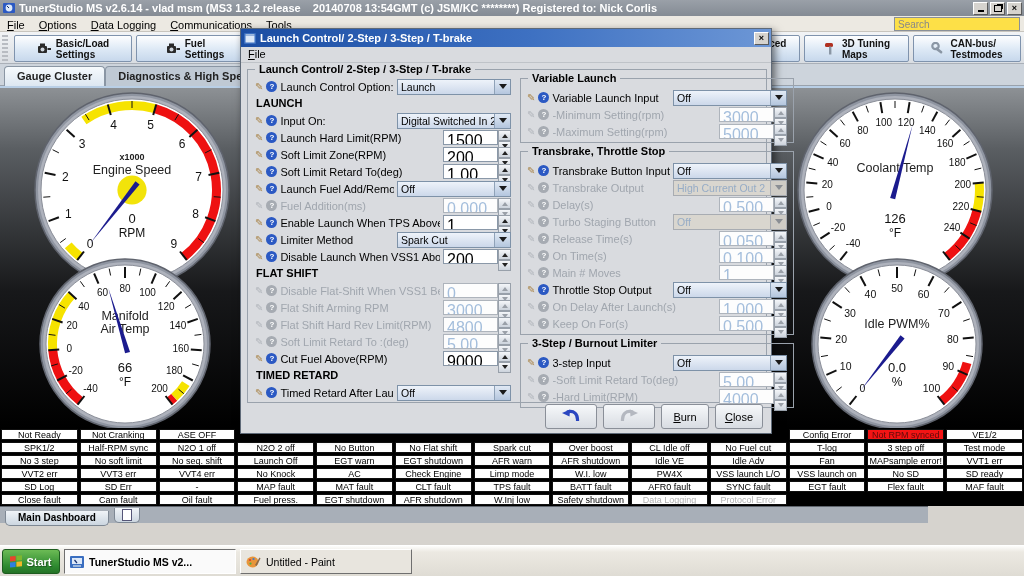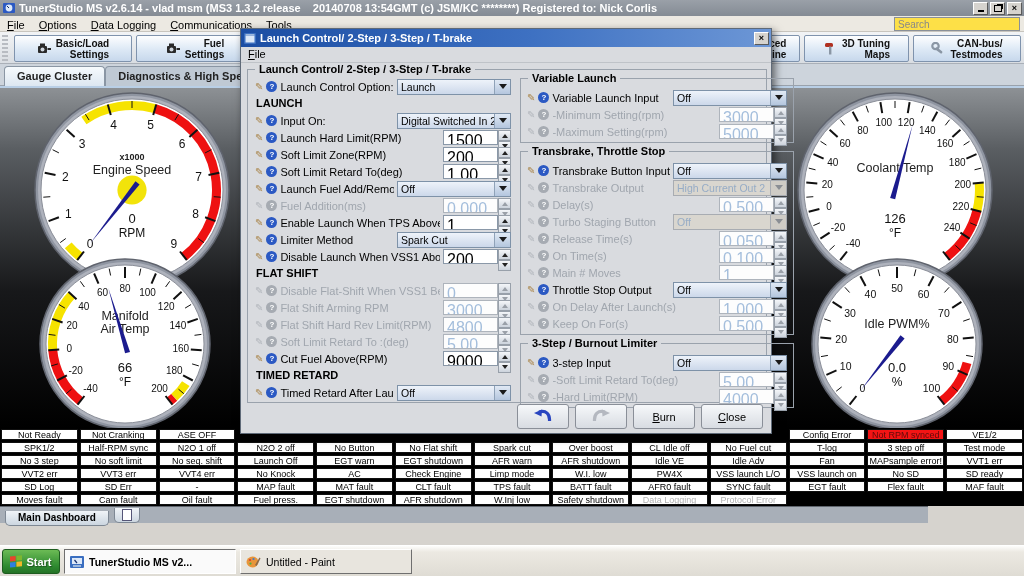--- a/index.html
+++ b/index.html
@@ -30,21 +30,21 @@
 
   
   .toolbar{position:absolute;left:0;top:32px;width:1024px;height:32px;
     background:linear-gradient(#f2f4f6,#d9dde2);border-bottom:1px solid #aab0b8;box-sizing:border-box;}
   .tb-handle{position:absolute;left:2px;top:3px;width:6px;height:26px;
     background:repeating-linear-gradient(#b8bcc2 0 2px,transparent 2px 4px);}
   .tool-btn{position:absolute;top:3px;height:27px;border:1px solid #7f93ad;border-radius:2px;
     background:linear-gradient(#fdfeff,#dce8f5 55%,#c7d8ec);display:flex;align-items:center;
     justify-content:center;gap:4px;box-sizing:border-box;}
   .tool-label{display:inline-block;font-size:10px;font-weight:bold;line-height:11px;
-    text-align:right;white-space:pre-line;color:#111;}
+    text-align:left;white-space:pre-line;color:#111;}
   .tool-icon{display:flex;align-items:center;}
 
   
   .tabrow{position:absolute;left:0;top:64px;width:1024px;height:22px;background:#cdd4dc;
     border-bottom:1px solid #9aa2ac;box-sizing:border-box;padding-left:4px;}
   .tab{display:inline-block;height:20px;margin-top:2px;padding:3px 12px 0;box-sizing:border-box;
     font-size:11px;font-weight:bold;border:1px solid #8a96a4;border-bottom:none;
     border-radius:4px 4px 0 0;background:#bfc9d4;color:#222;}
   .tab.active{background:linear-gradient(#f6fafd,#dde7f1);}
 
@@ -157,21 +157,21 @@
   .sb .up i{width:0;height:0;border:3px solid transparent;border-bottom:4px solid #222;margin-bottom:2px;}
   .sb .dn i{width:0;height:0;border:3px solid transparent;border-top:4px solid #222;margin-top:2px;}
   .spin.dis .sb .up i{border-bottom-color:#9aa0a8;}
   .spin.dis .sb .dn i{border-top-color:#9aa0a8;}
 
   .dlg-btns{position:absolute;right:8px;bottom:4px;display:flex;gap:6px;align-items:center;}
   .dbtn{height:25px;border:1px solid #8a8f98;border-radius:3px;
     background:linear-gradient(#f6f8fa,#d8dce2);font-size:11px;color:#000;
     display:flex;align-items:center;justify-content:center;box-sizing:border-box;}
   .dbtn.ico{width:52px;}
-  .dbtn.txt{width:62px;}
+  .dbtn.txt{width:48px;}
   .dbtn .bl{display:inline-block;}
 </style>
 </head>
 <body>
 
 <div class="screen">
 
   <div class="titlebar">
     <svg class="appicon" viewBox="0 0 12 12">
         <rect x="0" y="1" width="12" height="10" rx="1" fill="#2b59c3"></rect>
@@ -521,21 +521,21 @@
       <div class="ind">MAP fault</div>
       <div class="ind">MAT fault</div>
       <div class="ind">CLT fault</div>
       <div class="ind">TPS fault</div>
       <div class="ind">BATT fault</div>
       <div class="ind">AFR0 fault</div>
       <div class="ind">SYNC fault</div>
       <div class="ind">EGT fault</div>
       <div class="ind">Flex fault</div>
       <div class="ind">MAF fault</div>
-      <div class="ind">Moves fault</div>
+      <div class="ind">Close fault</div>
       <div class="ind">Cam fault</div>
       <div class="ind">Oil fault</div>
       <div class="ind">Fuel press.</div>
       <div class="ind">EGT shutdown</div>
       <div class="ind">AFR shutdown</div>
       <div class="ind">W.Inj low</div>
       <div class="ind">Safety shutdown</div>
       <div class="ind dim">Data Logging</div>
       <div class="ind dim">Protocol Error</div>
       <div class="ind empty"></div>

